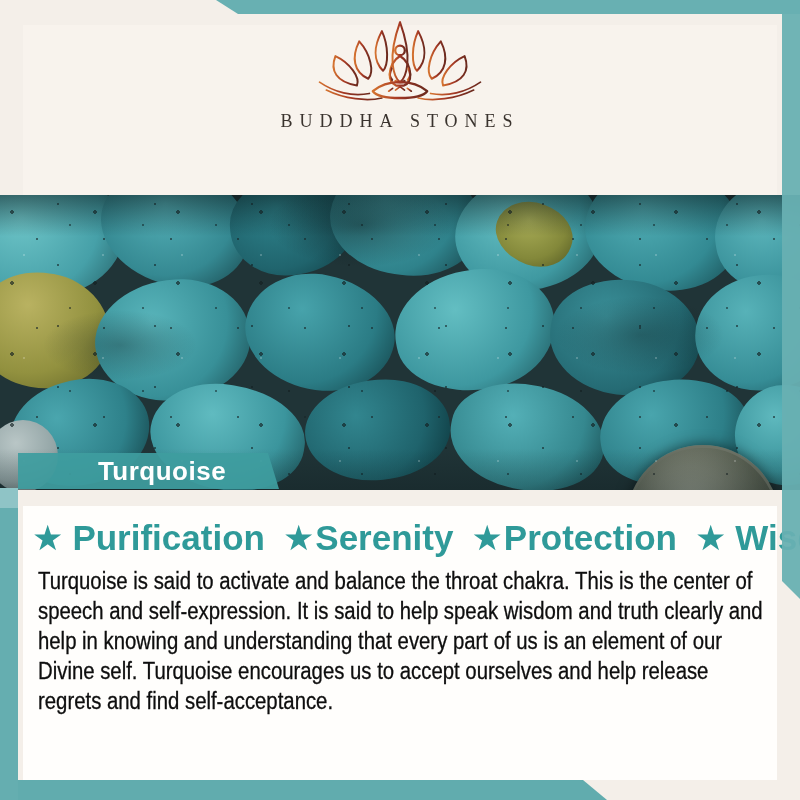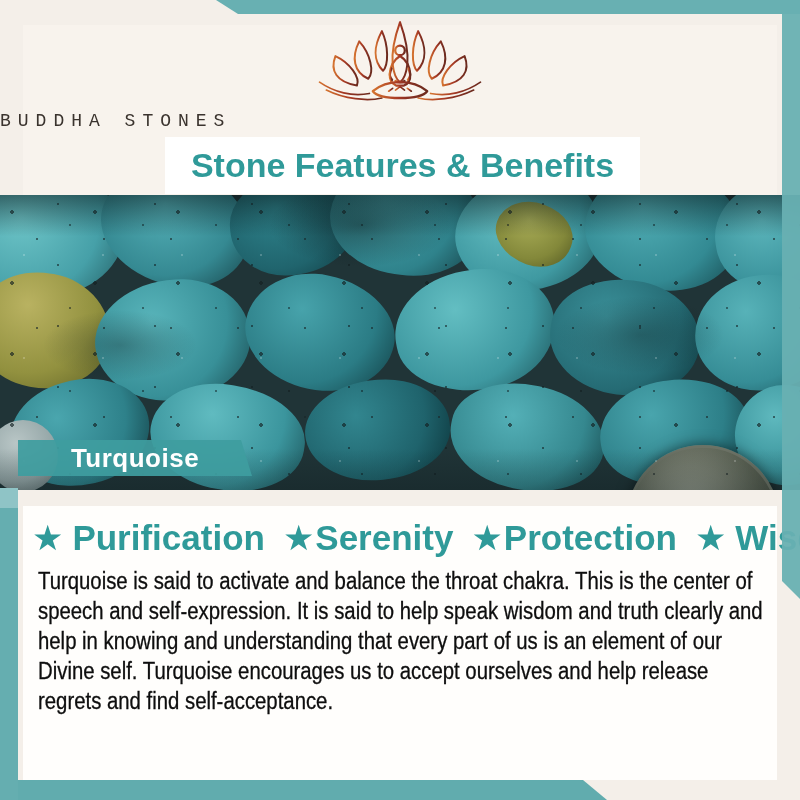--- a/index.html
+++ b/index.html
@@ -15,22 +15,22 @@
   .right-ribbon{position:absolute;left:782px;top:0;width:18px;height:599px;background:rgba(104,176,178,.95);
     clip-path:polygon(0 0,100% 0,100% 100%,0 calc(100% - 18px));z-index:6;}
   .bottom-bar{position:absolute;left:0;top:780px;width:607px;height:20px;background:#61acae;
     clip-path:polygon(0 0,calc(100% - 24px) 0,100% 100%,0 100%);z-index:6;}
   .left-ribbon{position:absolute;left:0;top:488px;width:18px;height:312px;background:#65aeb0;z-index:6;}
   .left-ribbon::after{content:"";position:absolute;left:0;top:0;width:100%;height:20px;background:rgba(255,255,255,.28);}
 
   
   .logo-wrap{position:absolute;left:0;top:18px;width:800px;text-align:center;z-index:2;}
   .logo-wrap svg{display:inline-block;}
-  .brand-name{position:absolute;left:0;top:111px;width:800px;
-    font-family:Liberation Mono, monospace;font-size:18px;letter-spacing:7px;
+  .brand-name{position:absolute;left:0;top:111px;width:800px;text-align:center;
+    font-family:Liberation Serif, serif;font-size:18px;letter-spacing:7px;
     color:#3a332e;z-index:2;}
 
   
   .title-card{position:absolute;left:165px;top:137px;width:475px;height:57px;background:#ffffff;z-index:3;}
   .title-card h1{margin:0;line-height:57px;text-align:center;font-size:34px;font-weight:bold;
     color:#2f9a99;letter-spacing:0;}
 
   
   .stones{position:absolute;left:0;top:195px;width:800px;height:295px;background:#203437;overflow:hidden;z-index:1;}
   .st{position:absolute;}
@@ -46,22 +46,22 @@
       radial-gradient(circle 2px at 37px 44px, rgba(25,38,40,.8) 55%, transparent 56%),
       radial-gradient(circle 2.5px at 58px 9px, rgba(18,30,32,.75) 55%, transparent 56%),
       radial-gradient(circle 1.5px at 24px 60px, rgba(255,255,255,.28) 55%, transparent 56%),
       radial-gradient(circle 2px at 70px 30px, rgba(15,26,28,.65) 55%, transparent 56%);
     background-size:83px 71px,67px 89px,97px 61px,79px 103px,73px 83px;}
   .coin{position:absolute;left:626px;top:250px;width:148px;height:148px;border-radius:50%;z-index:20;
     background:radial-gradient(circle at 42% 38%, #9aa093 0%, #7a8072 30%, #596052 55%, #3e443a 80%, #2c3129 100%);
     border:3px solid #6c7265;box-shadow:0 0 14px rgba(0,0,0,.55);}
 
   
-  .photo-ribbon{position:absolute;left:18px;top:440px;width:234px;height:36px;z-index:5;
-    background:rgba(62,157,159,.93);clip-path:polygon(0 0,calc(100% - 11px) 0,100% 100%,0 100%);}
+  .photo-ribbon{position:absolute;left:18px;top:453px;width:234px;height:36px;z-index:5;
+    background:rgba(62,157,159,.93);clip-path:polygon(0 0,calc(100% - 11px) 0,100% 100%,0 100%);padding-left:27px;}
   .photo-ribbon span{display:block;text-align:center;line-height:36px;color:#ffffff;
     font-size:26px;font-weight:bold;letter-spacing:.5px;}
 
   
   .panel{position:absolute;left:23px;top:506px;width:754px;height:274px;background:#fffefc;z-index:2;}
 
   .features{position:absolute;left:23px;top:519px;width:754px;height:38px;z-index:3;
     text-align:center;color:#2f9a99;font-weight:bold;font-size:35px;line-height:38px;white-space:nowrap;}
   .feat{display:inline-block;margin:0 9px;}
   .feat .star{display:inline-block;}
@@ -116,23 +116,20 @@
         <path d="M142 110 q8 5 16 0"></path>
         <path d="M102 128 C116 116 132 112 150 112 C168 112 184 116 198 128 C192 136 176 140 150 140 C124 140 108 136 102 128 Z"></path>
         <path d="M142 126 l8 -6 l8 6" stroke-width="3"></path>
         <path d="M130 128 l7 -5" stroke-width="3"></path>
         <path d="M170 128 l-7 -5" stroke-width="3"></path>
       </g>
     </svg>
   </div>
   <div class="brand-name">BUDDHA STONES</div>
 
-  <div class="title-card">
-    <h1>Stone Features &amp; Benefits</h1>
-  </div>
 
   <div class="stones">
     <div class="st" style="left:-30px;top:-18px;width:155px;height:120px;transform:rotate(-8deg);border-radius:48% 52% 50% 50%/52% 48% 52% 48%;background:radial-gradient(circle at 35% 30%,#6ec5c8 0%,#46a0a8 60%,#215a60 98%);"></div>
     <div class="st" style="left:100px;top:-25px;width:150px;height:115px;transform:rotate(14deg);border-radius:52% 48% 46% 54%/50% 52% 48% 50%;background:radial-gradient(circle at 40% 32%,#55b1b8 0%,#358992 60%,#17454b 98%);"></div>
     <div class="st" style="left:230px;top:-20px;width:125px;height:100px;transform:rotate(-5deg);border-radius:50% 50% 54% 46%/48% 52% 50% 50%;background:radial-gradient(circle at 38% 30%,#2f858e 0%,#20646d 60%,#0f3a40 98%);"></div>
     <div class="st" style="left:330px;top:-30px;width:150px;height:110px;transform:rotate(8deg);border-radius:46% 54% 50% 50%/54% 46% 50% 50%;background:radial-gradient(circle at 35% 35%,#49a7af 0%,#2f828b 60%,#143f45 98%);"></div>
     <div class="st" style="left:455px;top:-20px;width:145px;height:115px;transform:rotate(-12deg);border-radius:52% 48% 50% 50%/50% 50% 46% 54%;background:radial-gradient(circle at 40% 30%,#66c0c4 0%,#3f99a1 60%,#1d565c 98%);"></div>
     <div class="st" style="left:585px;top:-25px;width:155px;height:120px;transform:rotate(6deg);border-radius:50% 50% 48% 52%/52% 48% 50% 50%;background:radial-gradient(circle at 36% 32%,#52afb6 0%,#338a93 60%,#15464c 98%);"></div>
     <div class="st" style="left:715px;top:-15px;width:130px;height:110px;transform:rotate(-9deg);border-radius:48% 52% 52% 48%/50% 50% 52% 48%;background:radial-gradient(circle at 38% 34%,#5cb6bc 0%,#3a929b 60%,#1a4d53 98%);"></div>
     <div class="st" style="left:495px;top:8px;width:78px;height:62px;transform:rotate(20deg);border-radius:50% 50% 46% 54%/52% 48% 50% 50%;background:radial-gradient(circle at 38% 32%,#a9ad57 0%,#83883a 60%,#545a23 98%);"></div>

